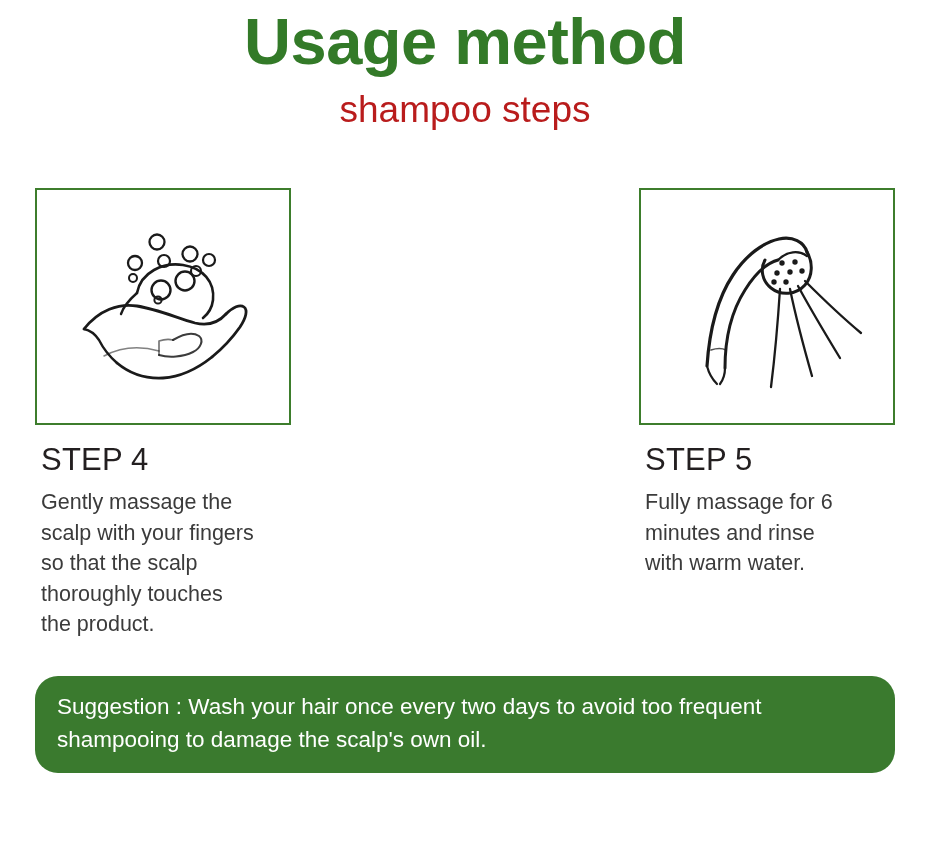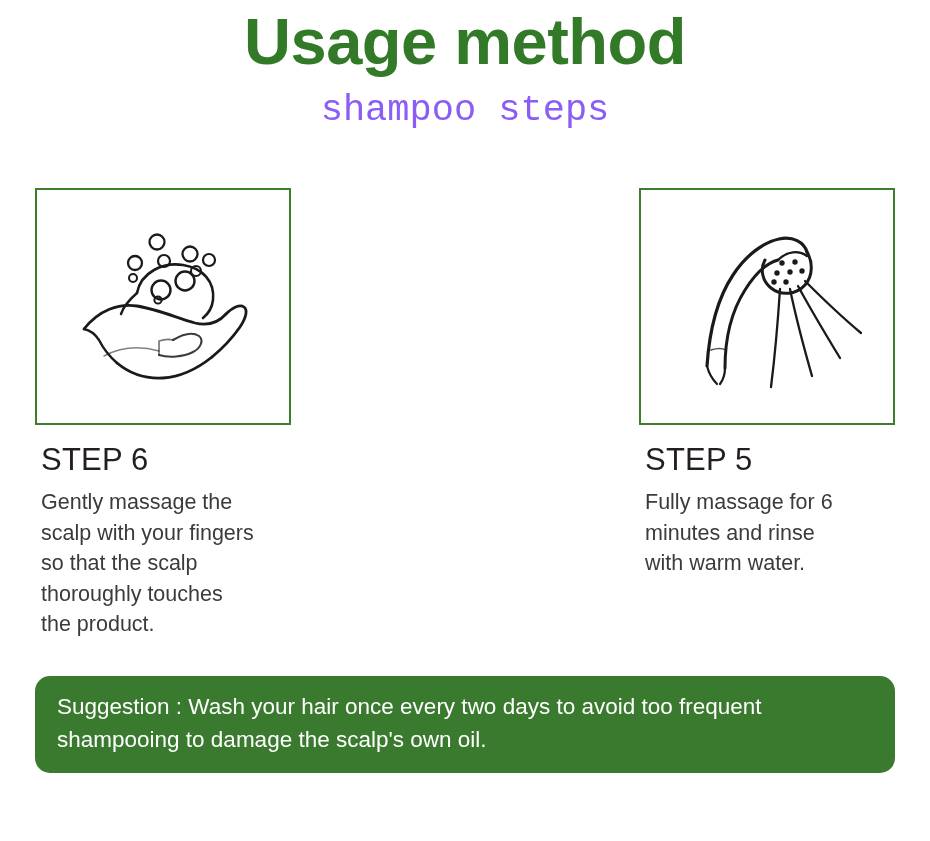--- a/index.html
+++ b/index.html
@@ -27,25 +27,24 @@
     font-weight: bold;
     color: #337a28;
     letter-spacing: -0.5px;
     line-height: 1.1;
     margin: 0;
     padding-top: 2px;
   }
   .page-subtitle {
     font-size: 37px;
     font-weight: normal;
-    color: #8b5cf6;
+    color: #b91c1c;
     line-height: 1.1;
     margin: 0;
     padding-top: 12px;
-    font-family: Liberation Mono, monospace;
   }
 
   
   .steps-row {
     position: absolute;
     top: 188px;
     left: 35px;
     width: 860px;
     display: flex;
     justify-content: space-between;
@@ -90,21 +89,21 @@
   }
 
   
   .suggestion-banner {
     position: absolute;
     left: 35px;
     top: 676px;
     width: 860px;
     height: 97px;
     background: #3a7a2e;
-    border-radius: 15px;
+    border-radius: 23px;
     box-sizing: border-box;
     padding: 15px 22px 0 22px;
   }
   .suggestion-text {
     color: #ffffff;
     font-size: 22.5px;
     line-height: 1.45;
     margin: 0;
     white-space: pre-line;
   }
@@ -151,21 +150,21 @@
           <circle cx="148" cy="91" r="9.5" stroke-width="2.4"></circle>
           <circle cx="127" cy="71" r="6" stroke-width="2.2"></circle>
           <circle cx="98" cy="73" r="7" stroke-width="2.3"></circle>
           <circle cx="172" cy="70" r="6" stroke-width="2.2"></circle>
           <circle cx="159" cy="81" r="5" stroke-width="2.1"></circle>
           <circle cx="96" cy="88" r="4" stroke-width="2"></circle>
           <circle cx="121" cy="110" r="3.6" stroke-width="2"></circle>
         </g>
       </svg>
     </div>
-    <h3 class="step-heading">STEP 6</h3>
+    <h3 class="step-heading">STEP 4</h3>
     <p class="step-body">Gently massage the
 scalp with your fingers
 so that the scalp
 thoroughly touches
 the product.</p>
   </div>
 
   <div class="step-col">
     <div class="step-card">
       <svg width="252" height="233" viewBox="0 0 252 233">

